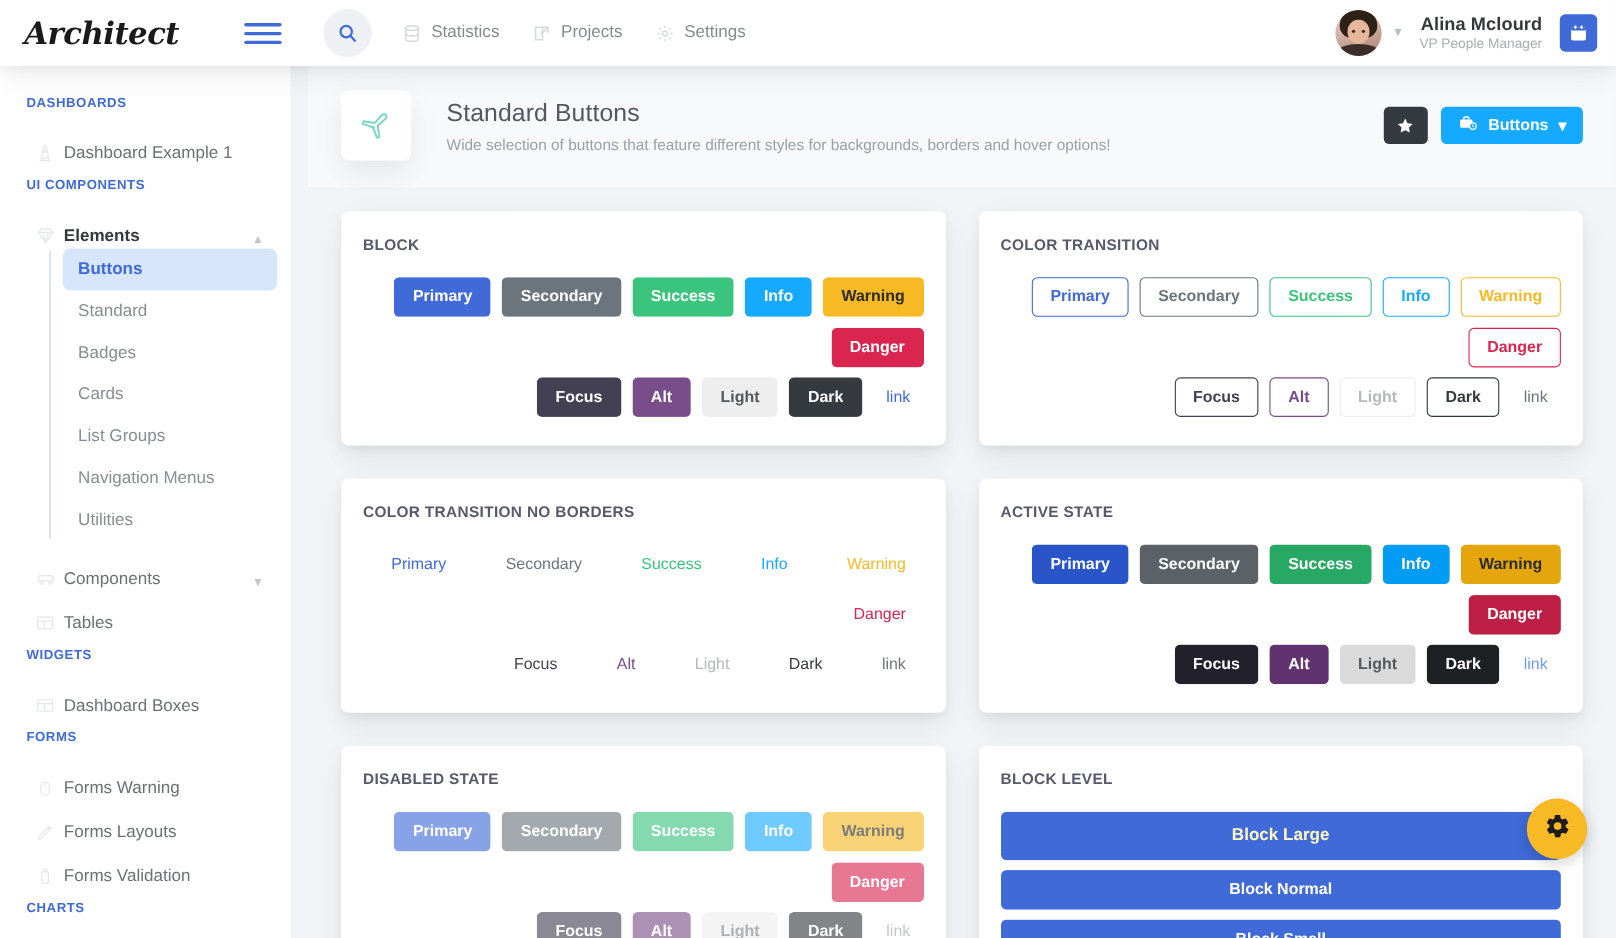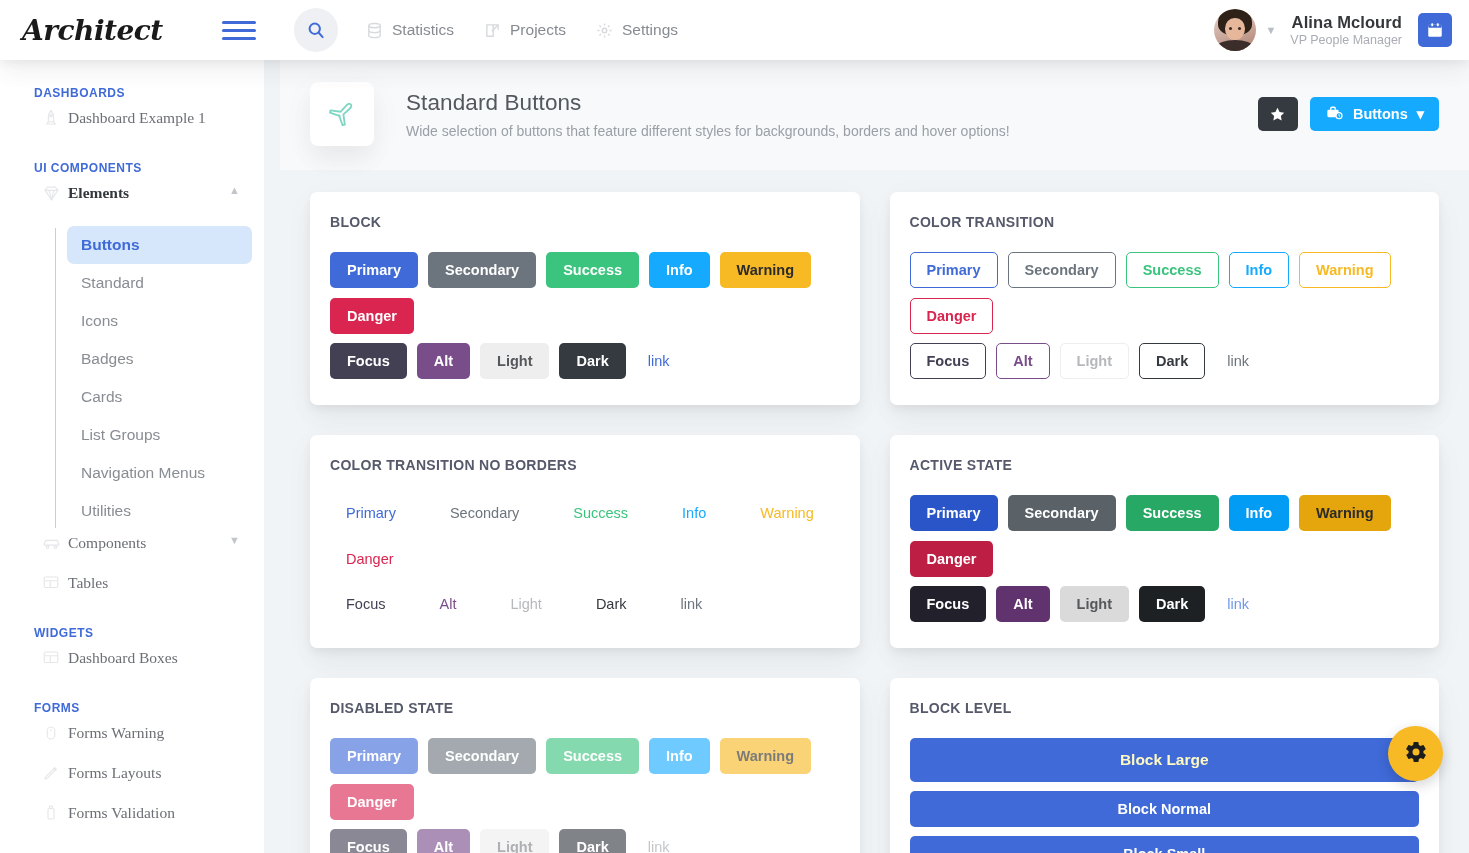--- a/index.html
+++ b/index.html
@@ -73,31 +73,31 @@
   .user-role { font-size: 12.5px; color: #a9adb3; }
   .cal-btn {
     width: 34px; height: 34px; border-radius: 5px; background: #3f6ad8;
     margin-left: 16px; display:flex; align-items:center; justify-content:center;
     cursor:pointer; flex: none;
   }
 
   
   .sidebar {
     position: absolute; top: 60px; left: 0; width: 264px; bottom: 0;
-    background: #fff; overflow: hidden; z-index: 20; padding-left: 10px;
+    background: #fff; overflow: hidden; z-index: 20;
   }
   .side-inner { padding: 14px 12px 40px 12px; }
   .side-heading {
     color: #3f6ad8; font-size: 12px; font-weight: bold;
     letter-spacing: .5px; padding: 12px 12px 9px 12px; text-transform: uppercase;
   }
   .side-link {
-    display: flex; align-items: flex-start; height: 40px;
+    display: flex; align-items: flex-end; height: 40px;
     padding: 0 12px 0 20px; border-radius: 7px;
-    color: #6c6f75; font-size: 15.5px; cursor: pointer; position: relative; font-family: Liberation Serif, serif;
+    color: #6c6f75; font-size: 15.5px; cursor: pointer; position: relative;
   }
   .side-link .sico { width: 26px; display:flex; align-items:center; opacity:.45; flex:none;}
   .side-link.bold { font-weight: 700; color: #34383d; }
   .side-link .chev { margin-left: auto; color: #c2c6cb; font-size: 11px; }
   .submenu { position: relative; margin: 2px 0 4px 0; padding-left: 33px; }
   .submenu:before {
     content: ""; position: absolute; left: 33px; top: 2px; bottom: 2px;
     width: 1px; background: #bcd0ee;
   }
   .sub-link {
@@ -144,21 +144,21 @@
   .card {
     background: #fff; border-radius: 7px; padding: 22px 20px 26px 20px;
     box-shadow: 0 0.46875rem 2.1875rem rgba(4,9,20,0.03),
                 0 0.9375rem 1.40625rem rgba(4,9,20,0.03),
                 0 0.25rem 0.53125rem rgba(4,9,20,0.05);
   }
   .card-title {
     font-size: 14px; font-weight: bold; color: #55596a;
     letter-spacing: .3px; margin-bottom: 22px;
   }
-  .btn-row { display: flex; flex-wrap: wrap; gap: 10px 10px; margin-bottom: 9px; }
+  .btn-row { display: flex; flex-wrap: wrap; gap: 10px 10px; margin-bottom: 9px; justify-content: flex-end; }
   .btn-row:last-child { margin-bottom: 0; }
   .btn {
     height: 36px; border: 1px solid transparent; border-radius: 5px;
     padding: 0 16px; font-size: 14.5px; font-weight: 600;
     display: inline-flex; align-items: center; justify-content: center;
     cursor: pointer; color: #fff; font-family: "Liberation Sans", sans-serif;
     white-space: nowrap;
   }
   .btn.linkish { background: none; border: none; padding: 0 12px; font-weight: 400; }
   .btn.plain { background: none; border: none; font-weight: 400; }
@@ -275,23 +275,20 @@
       </span>
       <span>Elements</span>
       <span class="chev">▲</span>
     </div>
     <div class="submenu">
       <div class="sub-link active">
         <span>Buttons</span>
       </div>
       <div class="sub-link">
         <span>Standard</span>
-      </div>
-      <div class="sub-link">
-        <span>Icons</span>
       </div>
       <div class="sub-link">
         <span>Badges</span>
       </div>
       <div class="sub-link">
         <span>Cards</span>
       </div>
       <div class="sub-link">
         <span>List Groups</span>
       </div>

